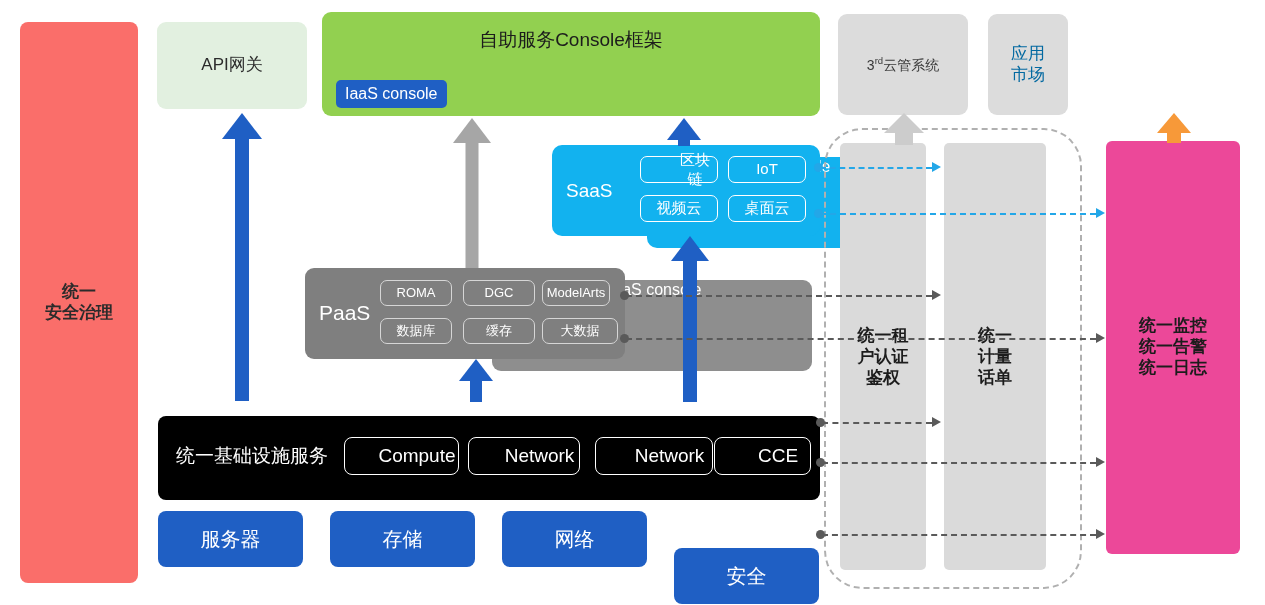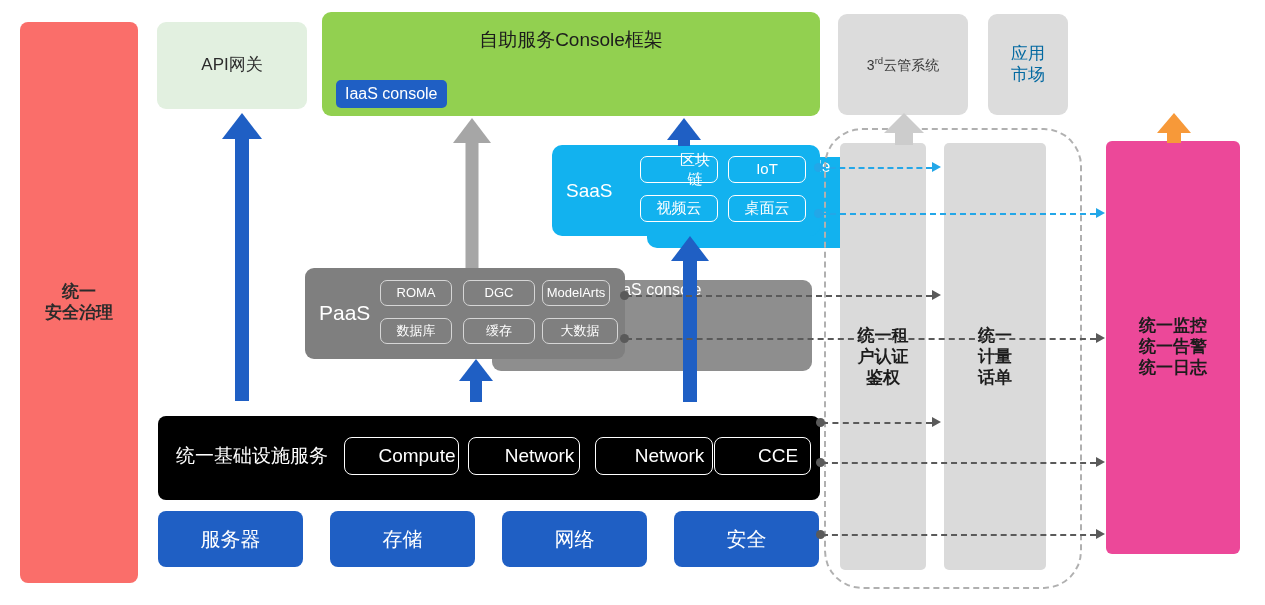--- a/index.html
+++ b/index.html
@@ -84,21 +84,21 @@
   .infra .ipill.i2 { left: 310px; width: 112px; }
   .infra .ipill.i3 { left: 430px; width: 118px; margin-left: 7px; }
   .infra .ipill.i4 { left: 556px; width: 97px; }
 
   
   .bb { top: 511px; height: 56px; background: #1f5fc4; border-radius: 8px;
         color: #ffffff; font-size: 20px; }
   .bb.b1 { left: 158px; width: 145px; }
   .bb.b2 { left: 330px; width: 145px; }
   .bb.b3 { left: 502px; width: 145px; }
-  .bb.b4 { left: 674px; width: 145px; }
+  .bb.b4 { left: 674px; width: 145px; margin-top: 37px; }
 
   
   .dashed-zone { position: absolute; left: 824px; top: 128px; width: 258px; height: 461px;
                  border: 2.5px dashed #b0b0b0; border-radius: 38px; }
 
   
   .gcol { position: absolute; background: #dadada; border-radius: 5px;
           display: flex; align-items: center; justify-content: center;
           text-align: center; color: #1c1c1c; font-size: 17px;
           font-weight: 700; line-height: 1.25; }

